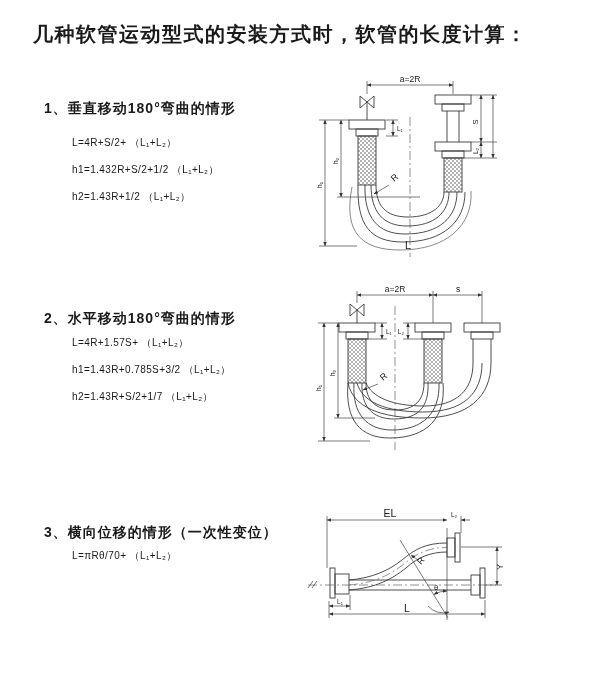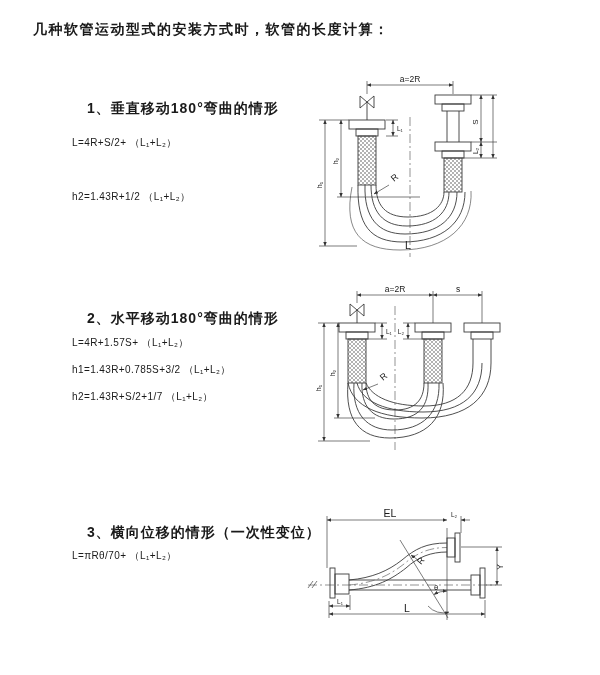--- a/index.html
+++ b/index.html
@@ -1,38 +1,39 @@
 <!DOCTYPE html>
 <html><head>
 <meta charset="utf-8">
 <style>
   html,body{margin:0;padding:0;background:#ffffff;}
   .page{
     position:relative;width:600px;height:675px;background:#ffffff;overflow:hidden;
     font-family:"Liberation Sans","DejaVu Sans",sans-serif;color:#1a1a1a;
   }
-  .title{position:absolute;left:33px;top:21px;font-size:14px;font-weight:bold;letter-spacing:1.5px;}
-  .heading{position:absolute;left:44px;font-size:14px;font-weight:bold;letter-spacing:1px;margin-left:43px;}
+  .title{position:absolute;left:33px;top:21px;font-size:20px;font-weight:bold;letter-spacing:1.5px;}
+  .heading{position:absolute;left:44px;font-size:14px;font-weight:bold;letter-spacing:1px;}
   .f{position:absolute;left:72px;font-size:10px;letter-spacing:0.4px;white-space:pre;}
   svg.diag{position:absolute;}
   svg.diag text{font-family:"Liberation Sans","DejaVu Sans",sans-serif;fill:#1a1a1a;}
   .ln{stroke:#3b3b3b;stroke-width:0.9;fill:none;}
   .thin{stroke:#555;stroke-width:0.7;fill:none;}
   .cl{stroke:#666;stroke-width:0.7;fill:none;stroke-dasharray:9 3 2 3;}
   .dim{stroke:#444;stroke-width:0.7;fill:none;}
 </style>
 </head>
 <body>
 
 <div class="page">
 
   <div class="title">几种软管运动型式的安装方式时，软管的长度计算：</div>
 
   <div class="heading" style="top:100px">1、垂直移动180°弯曲的情形</div>
   <div class="f" style="top:136px">L=4R+S/2+ （L₁+L₂）</div>
+  <div class="f" style="top:163px">h1=1.432R+S/2+1/2 （L₁+L₂）</div>
   <div class="f" style="top:190px">h2=1.43R+1/2 （L₁+L₂）</div>
 
   <div class="heading" style="top:310px">2、水平移动180°弯曲的情形</div>
   <div class="f" style="top:336px">L=4R+1.57S+ （L₁+L₂）</div>
   <div class="f" style="top:363px">h1=1.43R+0.785S+3/2 （L₁+L₂）</div>
   <div class="f" style="top:390px">h2=1.43R+S/2+1/7 （L₁+L₂）</div>
 
   <div class="heading" style="top:524px">3、横向位移的情形（一次性变位）</div>
   <div class="f" style="top:549px">L=πRθ/70+ （L₁+L₂）</div>
 

